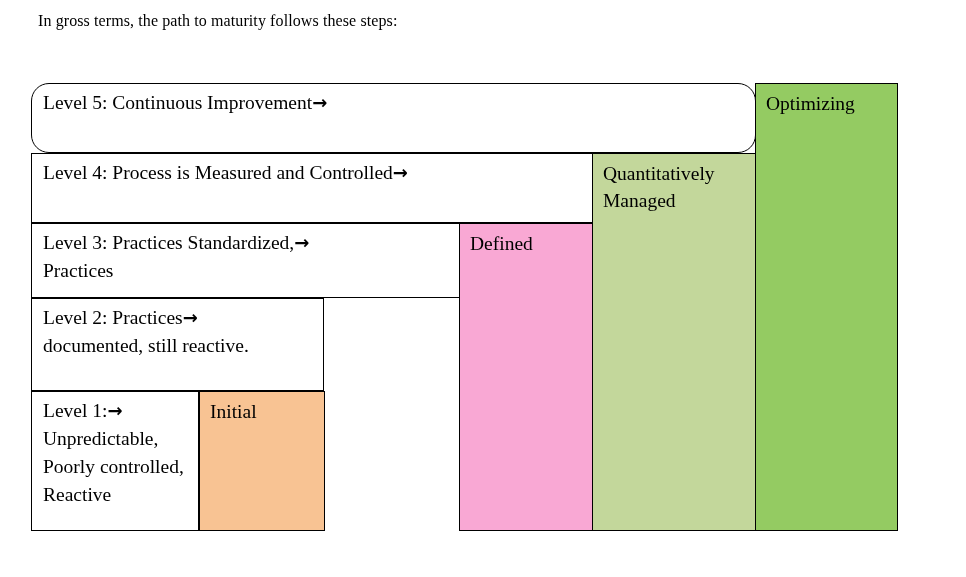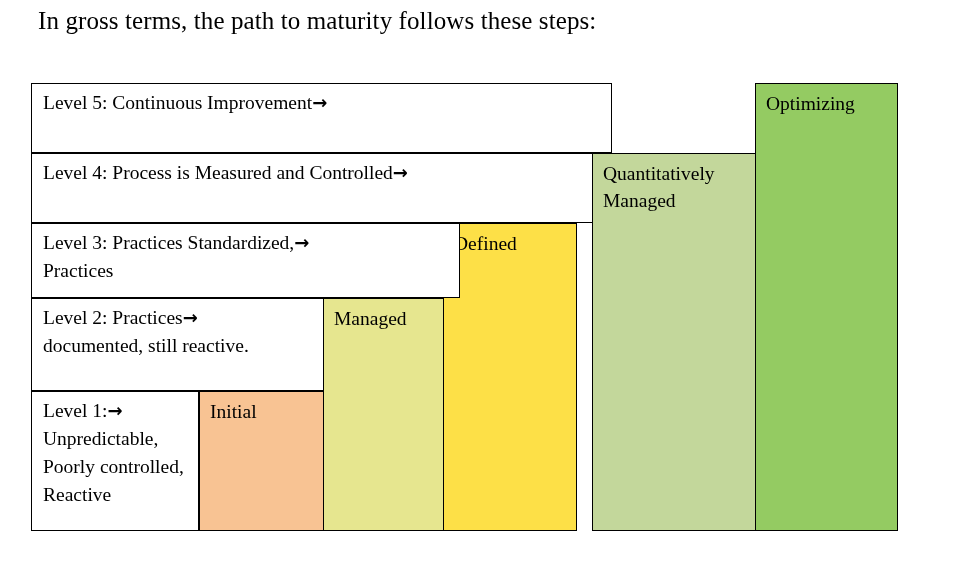--- a/index.html
+++ b/index.html
@@ -15,21 +15,21 @@
     overflow: hidden;
     font-family: "Liberation Serif", "DejaVu Serif", serif;
     color: #000000;
   }
 
   
   #intro-text {
     position: absolute;
     left: 38px;
     top: 8px;
-    font-size: 25px;
+    font-size: 16px;
     line-height: 26px;
     letter-spacing: 0.1px;
     white-space: nowrap;
   }
 
   
   #maturity-figure {
     position: absolute;
     left: 31px;
     top: 83px;
@@ -77,37 +77,34 @@
 <body>
 
 <div id="intro-text">In gross terms, the path to maturity follows these steps:</div>
 
 <div id="maturity-figure">
 
   <div class="stage-column" style="left:168px; top:308px; width:126px; height:140px; background:#F8C393;">
     <span class="stage-label">Initial</span>
   </div>
 
-  <div class="stage-column" style="left:292px; top:215px; width:137px; height:233px; background:#E6E68F;">
-    <span class="stage-label">Managed</span>
-  </div>
 
-  <div class="stage-column" style="left:412px; top:140px; width:134px; height:308px; background:#fde047;">
+  <div class="stage-column" style="left:428px; top:140px; width:134px; height:308px; background:#f9a8d4;">
     <span class="stage-label">Defined</span>
   </div>
 
   <div class="stage-column" style="left:561px; top:70px; width:164px; height:378px; background:#C3D79B;">
     <span class="stage-label">Quantitatively Managed</span>
   </div>
 
   <div class="stage-column" style="left:724px; top:0px; width:143px; height:448px; background:#94CB62;">
     <span class="stage-label">Optimizing</span>
   </div>
 
-  <div class="level-cell" style="left:0px; top:0px; width:581px; height:70px;">
+  <div class="level-cell" style="left:0px; top:0px; width:725px; height:70px;border-radius:18px;">
     <span class="level-text"><span>Level 5: Continuous Improvement</span><span class="arrow-glyph">→</span></span>
   </div>
 
   <div class="level-cell" style="left:0px; top:70px; width:562px; height:70px;">
     <span class="level-text"><span>Level 4: Process is Measured and Controlled</span><span class="arrow-glyph">→</span></span>
   </div>
 
   <div class="level-cell" style="left:0px; top:140px; width:429px; height:75px;">
     <span class="level-text"><span>Level 3: Practices Standardized,</span><span class="arrow-glyph">→</span><br><span>Practices</span></span>
   </div>

